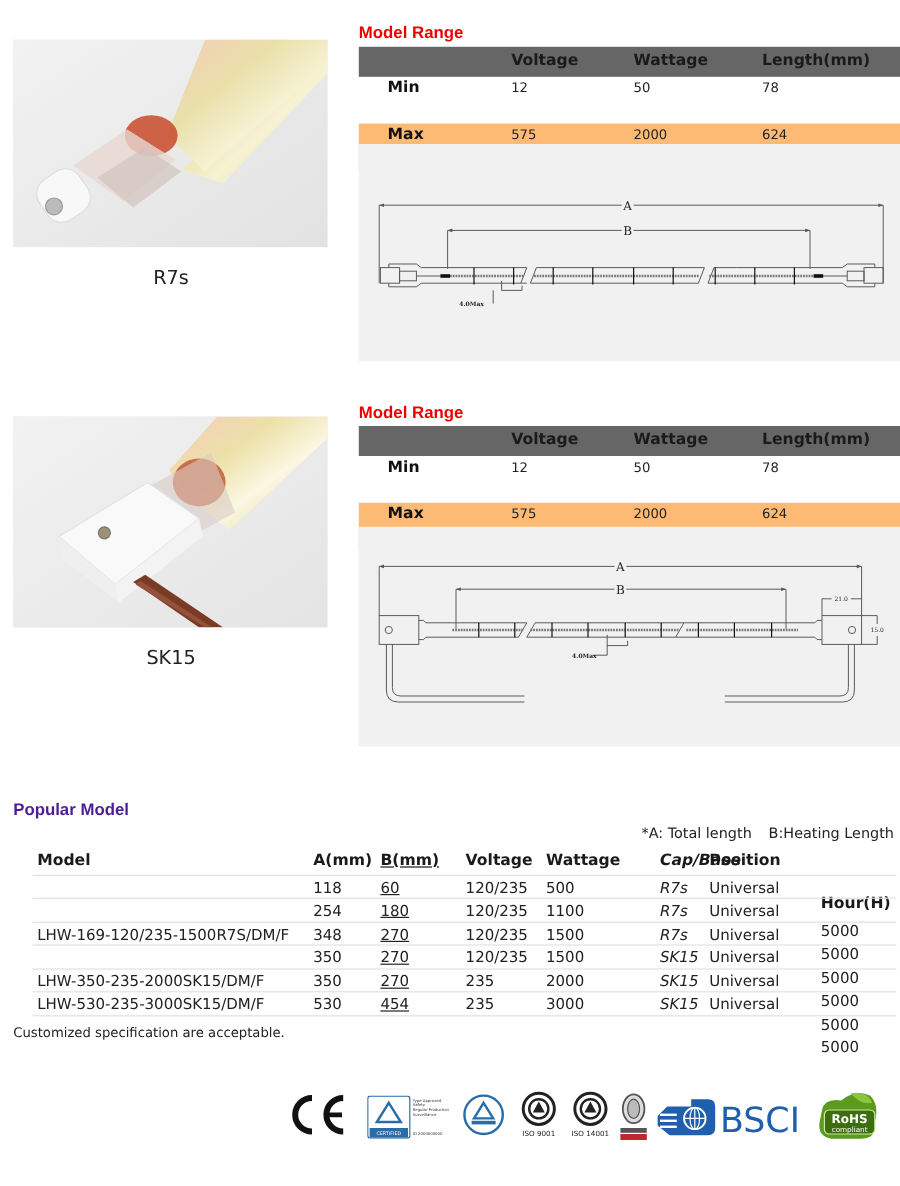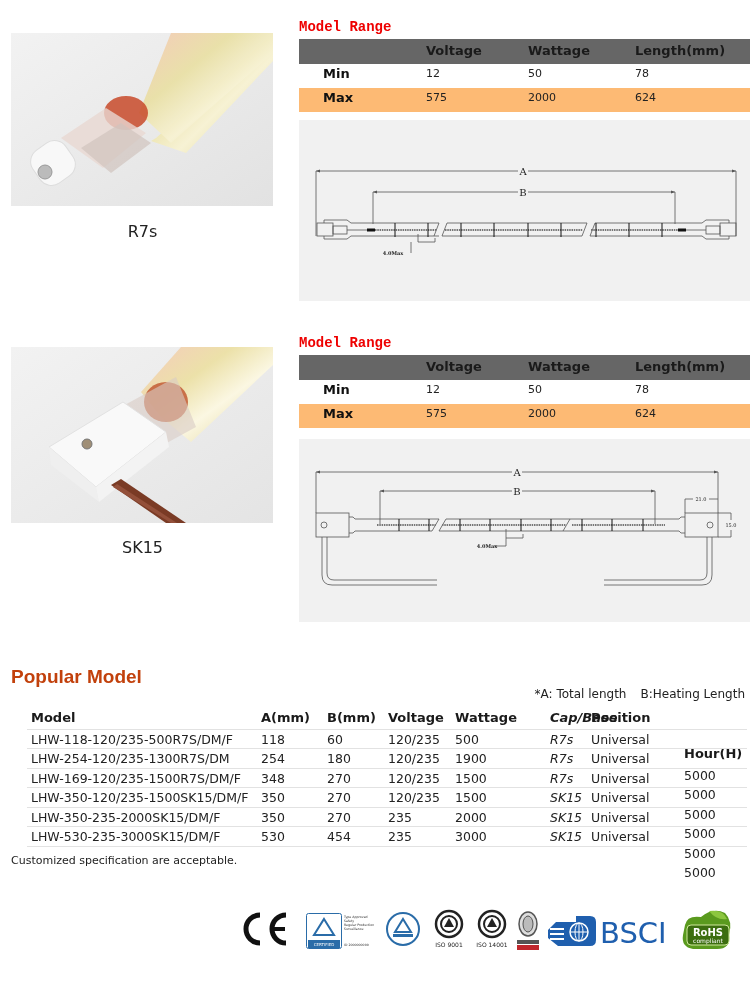--- a/index.html
+++ b/index.html
@@ -3,45 +3,45 @@
 <meta charset="utf-8">
 <style>
   * { box-sizing: border-box; margin: 0; padding: 0; }
   html, body { width: 750px; height: 988px; background: #ffffff; overflow: hidden; }
   body { position: relative; font-family: "DejaVu Sans", sans-serif; color: #222; }
 
   .photo { position: absolute; left: 11px; width: 262px; overflow: hidden; background: #ececec; }
   .photo svg { display: block; }
   .caption { position: absolute; left: 0; width: 285px; text-align: center; font-size: 16px; color: #222; font-family: "DejaVu Sans", sans-serif; }
 
-  .range-title { position: absolute; left: 299px; font-family: Liberation Mono, monospace; font-weight: bold; font-size: 14px; color: #ee0000; }
+  .range-title { position: absolute; left: 299px; font-family: Liberation Sans, sans-serif; font-weight: bold; font-size: 14px; color: #ee0000; }
   .range-table { position: absolute; left: 299px; width: 451px; border-collapse: collapse; font-size: 12px; font-family: "DejaVu Sans", sans-serif; }
   .range-table .hdr { background: #666666; height: 25px; }
   .range-table .hdr div { position: absolute; top: 4px; font-weight: bold; font-size: 13px; color: #1a1a1a; }
-  .rrow { position: relative; height: 24px; }
+  .rrow { position: relative; height: 39px; }
   .rrow.alt { background: #fdba74; text-align: right; }
   .rrow div, .hdr div { position: absolute; }
   .rrow .lbl { left: 24px; top: 2px; font-weight: bold; font-size: 13px; color: #111; }
   .rrow .v { top: 3px; font-size: 11px; color: #222; }
   .c1 { left: 127px; } .c2 { left: 229px; } .c3 { left: 336px; }
 
   .diagram { position: absolute; left: 299px; width: 451px; background: #f1f1f1; }
   .diagram svg { display: block; }
 
-  .pop-title { position: absolute; left: 11px; top: 666px; font-family: "Liberation Sans", sans-serif; font-weight: bold; font-size: 19px; color: #c2410c; }
+  .pop-title { position: absolute; left: 11px; top: 666px; font-family: "Liberation Sans", sans-serif; font-weight: bold; font-size: 14px; color: #4c1d95; }
   .note { position: absolute; right: 5px; top: 687px; font-size: 12px; color: #222; }
   .note span + span { margin-left: 14px; }
 
   .pm-table { position: absolute; left: 27px; top: 710px; width: 720px; }
   .pm-row { position: relative; height: 19.5px; border-bottom: 1px solid #e2e2e2; }
   .pm-row div { position: absolute; top: 2px; font-size: 12.5px; color: #222; white-space: nowrap; }
   .pm-head div { font-weight: bold; font-size: 13px; color: #1a1a1a; top: 0; }
   .pm-row .m  { left: 4px; }
   .pm-row .a  { left: 234px; }
-  .pm-row .b  { left: 300px; }
+  .pm-row .b  { left: 290px; text-decoration: underline; }
   .pm-row .vo { left: 361px; }
   .pm-row .w  { left: 428px; }
   .pm-row .cb { left: 523px; font-style: italic; }
   .pm-row .po { left: 564px; }
   .pm-row .hr { left: 657px; margin-top: 36px; }
 
   .custom { position: absolute; left: 11px; top: 854px; font-size: 11px; color: #222; }
 
   .certs { position: absolute; left: 236px; top: 903px; width: 514px; height: 52px; }
   .cert { position: absolute; top: 0; }
@@ -297,51 +297,48 @@
     <div class="a">A(mm)</div>
     <div class="b">B(mm)</div>
     <div class="vo">Voltage</div>
     <div class="w">Wattage</div>
     <div class="cb">Cap/Base</div>
     <div class="po">Position</div>
     <div class="hr">Hour(H)</div>
   </div>
   <div id="pm-body">
       <div class="pm-row">
-        <div class="m">LHW-118-120/235-500R7S/DM/F</div>
         <div class="a">118</div>
         <div class="b">60</div>
         <div class="vo">120/235</div>
         <div class="w">500</div>
         <div class="cb">R7s</div>
         <div class="po">Universal</div>
         <div class="hr">5000</div>
       </div>
       <div class="pm-row">
-        <div class="m">LHW-254-120/235-1300R7S/DM</div>
         <div class="a">254</div>
         <div class="b">180</div>
         <div class="vo">120/235</div>
-        <div class="w">1900</div>
+        <div class="w">1100</div>
         <div class="cb">R7s</div>
         <div class="po">Universal</div>
         <div class="hr">5000</div>
       </div>
       <div class="pm-row">
         <div class="m">LHW-169-120/235-1500R7S/DM/F</div>
         <div class="a">348</div>
         <div class="b">270</div>
         <div class="vo">120/235</div>
         <div class="w">1500</div>
         <div class="cb">R7s</div>
         <div class="po">Universal</div>
         <div class="hr">5000</div>
       </div>
       <div class="pm-row">
-        <div class="m">LHW-350-120/235-1500SK15/DM/F</div>
         <div class="a">350</div>
         <div class="b">270</div>
         <div class="vo">120/235</div>
         <div class="w">1500</div>
         <div class="cb">SK15</div>
         <div class="po">Universal</div>
         <div class="hr">5000</div>
       </div>
       <div class="pm-row">
         <div class="m">LHW-350-235-2000SK15/DM/F</div>

